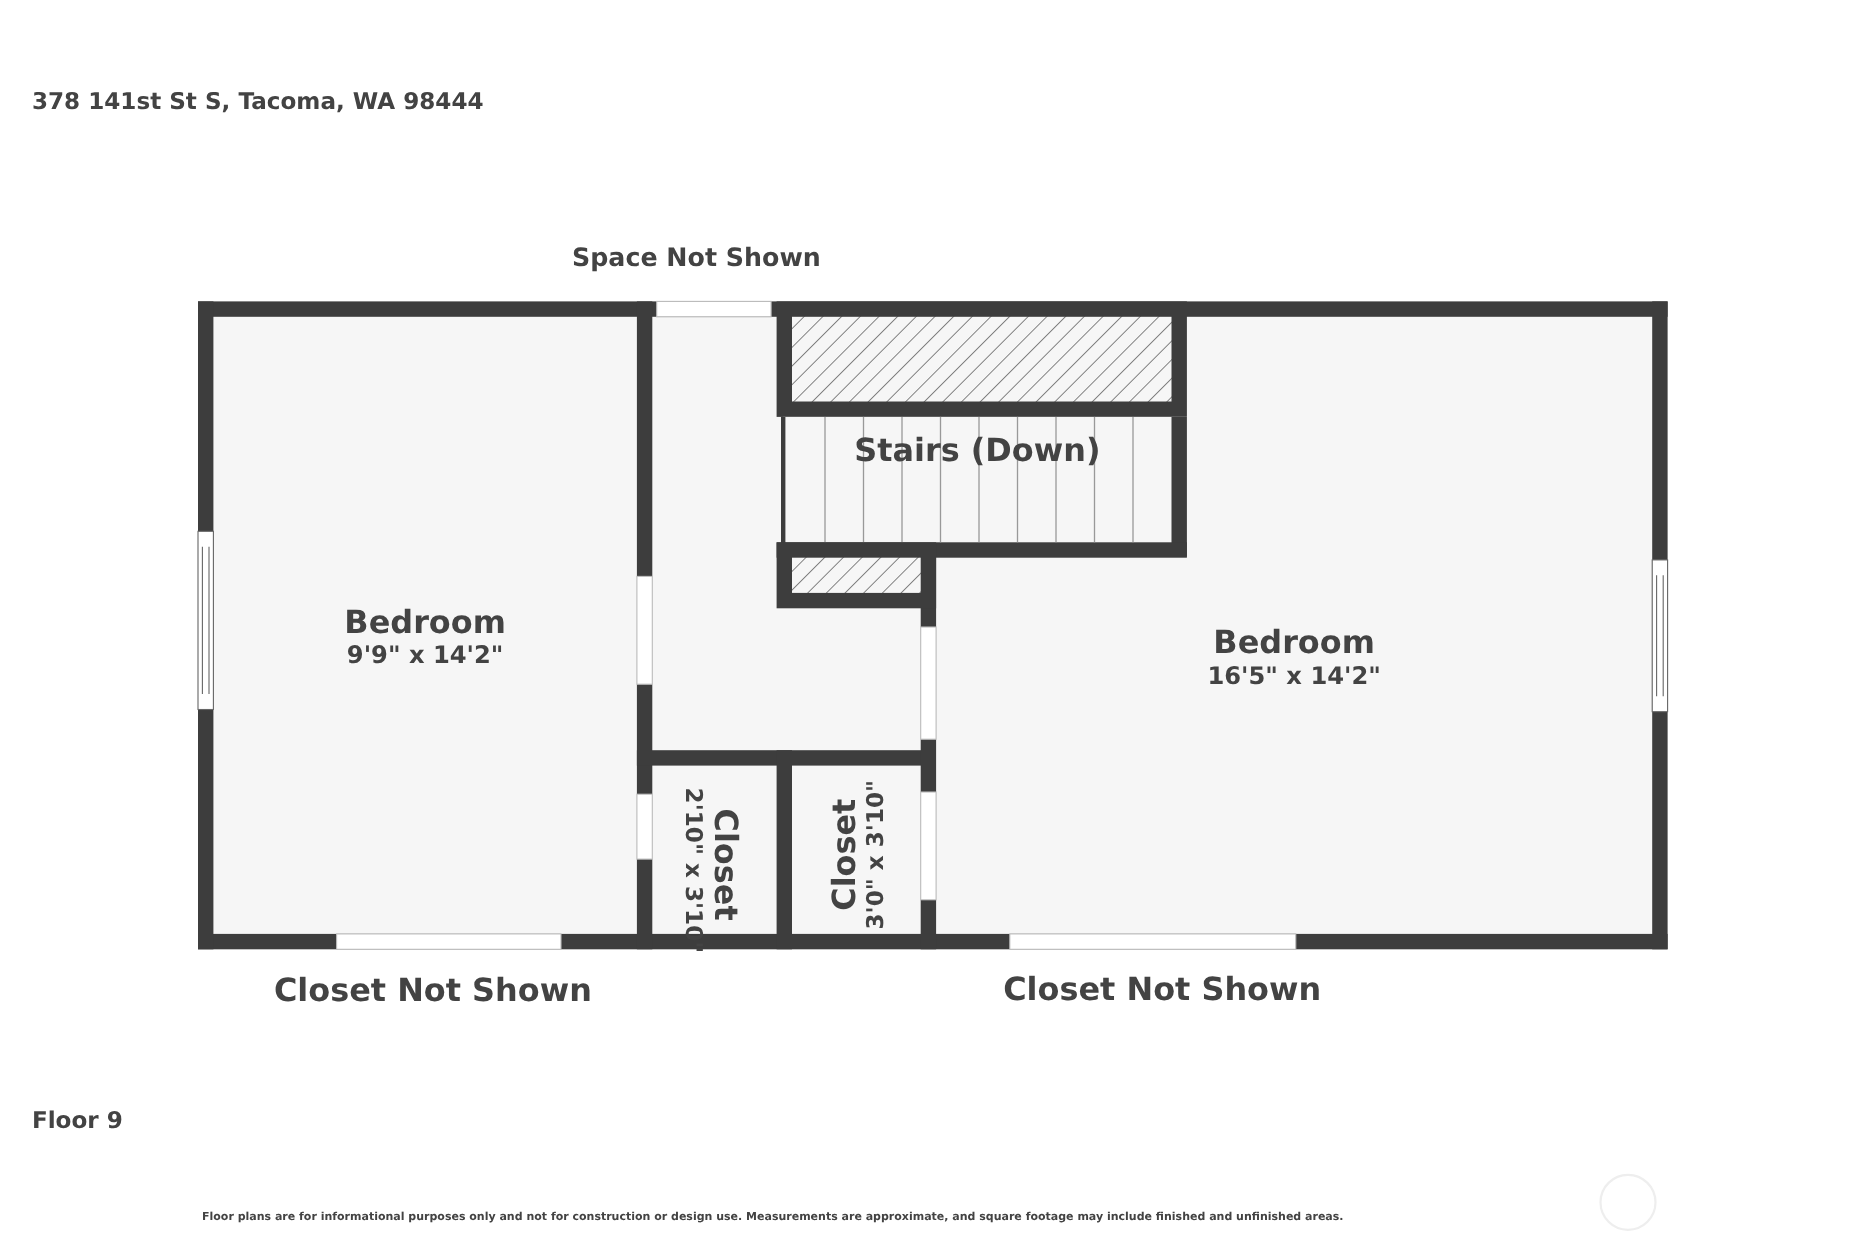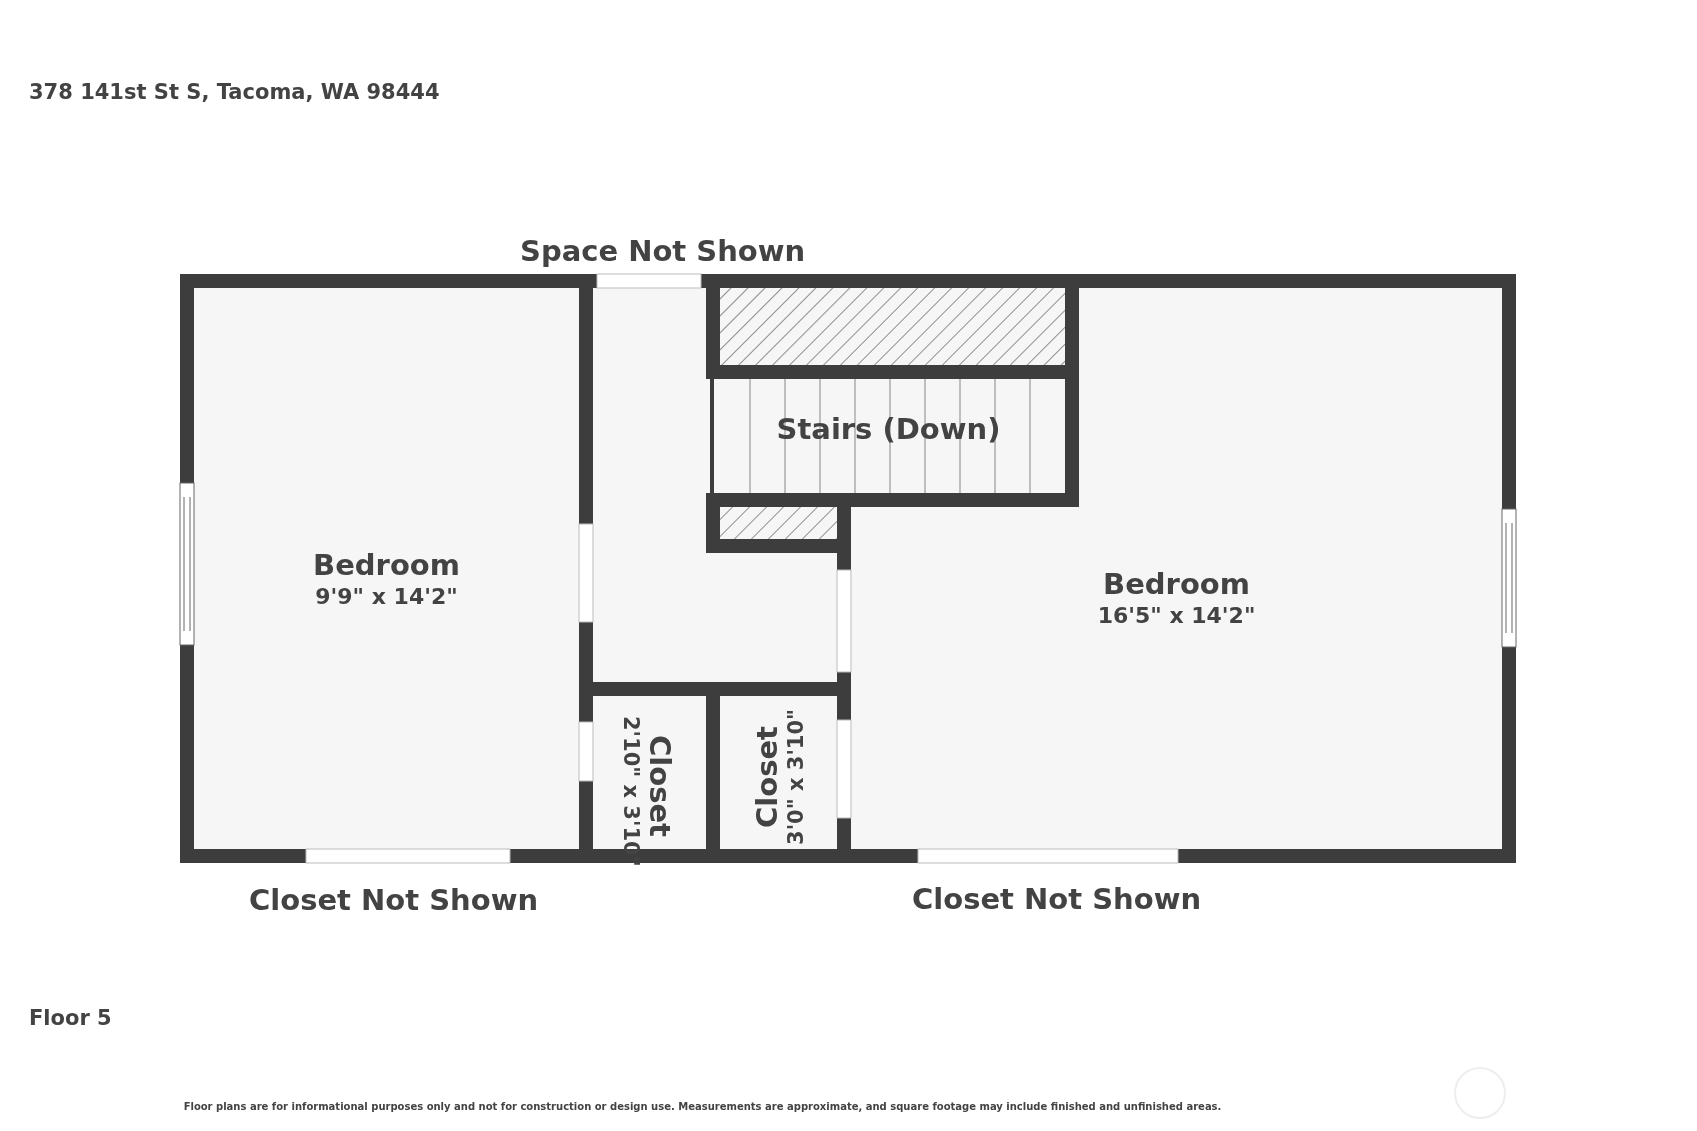--- a/index.html
+++ b/index.html
@@ -82,44 +82,44 @@
     <line x1="925" y1="379" x2="925" y2="493"></line>
     <line x1="960" y1="379" x2="960" y2="493"></line>
     <line x1="995" y1="379" x2="995" y2="493"></line>
     <line x1="1030" y1="379" x2="1030" y2="493"></line>
   </g>
 
   <rect x="706" y="493" width="145" height="60" fill="#3d3d3d"></rect>
   <rect x="720" y="507" width="117" height="32" fill="url(#hatch)"></rect>
 </svg>
 
-<div class="abs txt" style="left:520px;top:222px;font-size:29px;margin-top:12px;">Space Not Shown</div>
+<div class="abs txt" style="left:520px;top:222px;font-size:23px;">Space Not Shown</div>
 
 <div class="abs" style="left:194px;top:548px;width:385px;text-align:center;">
   <div class="txt" style="font-size:29px;">Bedroom</div>
   <div class="txt" style="font-size:22px;margin-top:2px;">9'9" x 14'2"</div>
 </div>
 
 <div class="abs" style="left:851px;top:567px;width:651px;text-align:center;">
   <div class="txt" style="font-size:29px;">Bedroom</div>
   <div class="txt" style="font-size:22px;margin-top:2px;">16'5" x 14'2"</div>
 </div>
 
-<div class="abs txt" style="left:712px;top:412px;width:353px;text-align:center;font-size:29px;">Stairs (Down)</div>
+<div class="abs txt" style="left:712px;top:392px;width:353px;text-align:center;font-size:29px;">Stairs (Down)</div>
 
 <div class="abs" style="left:578px;top:757px;width:140px;text-align:center;transform:rotate(90deg);transform-origin:center;">
   <div class="txt" style="font-size:29px;">Closet</div>
   <div class="txt" style="font-size:21px;">2'10" x 3'10"</div>
 </div>
 
 <div class="abs" style="left:709px;top:748px;width:140px;text-align:center;transform:rotate(-90deg);transform-origin:center;">
   <div class="txt" style="font-size:29px;">Closet</div>
   <div class="txt" style="font-size:21px;">3'0" x 3'10"</div>
 </div>
 
 <div class="abs txt" style="left:249px;top:883px;font-size:29px;">Closet Not Shown</div>
 <div class="abs txt" style="left:912px;top:882px;font-size:29px;">Closet Not Shown</div>
 
-<div class="abs txt" style="left:29px;top:1006px;font-size:21px;">Floor 5</div>
+<div class="abs txt" style="left:29px;top:1006px;font-size:21px;">Floor 9</div>
 
 <div class="abs txt" style="left:0;top:1101px;width:1405px;text-align:center;font-size:10px;">Floor plans are for informational purposes only and not for construction or design use. Measurements are approximate, and square footage may include finished and unfinished areas.</div>
 
 <div class="abs" style="left:1454px;top:1067px;width:48px;height:48px;border:2px solid #eeeeee;border-radius:50%;"></div>
 
 </body></html>

